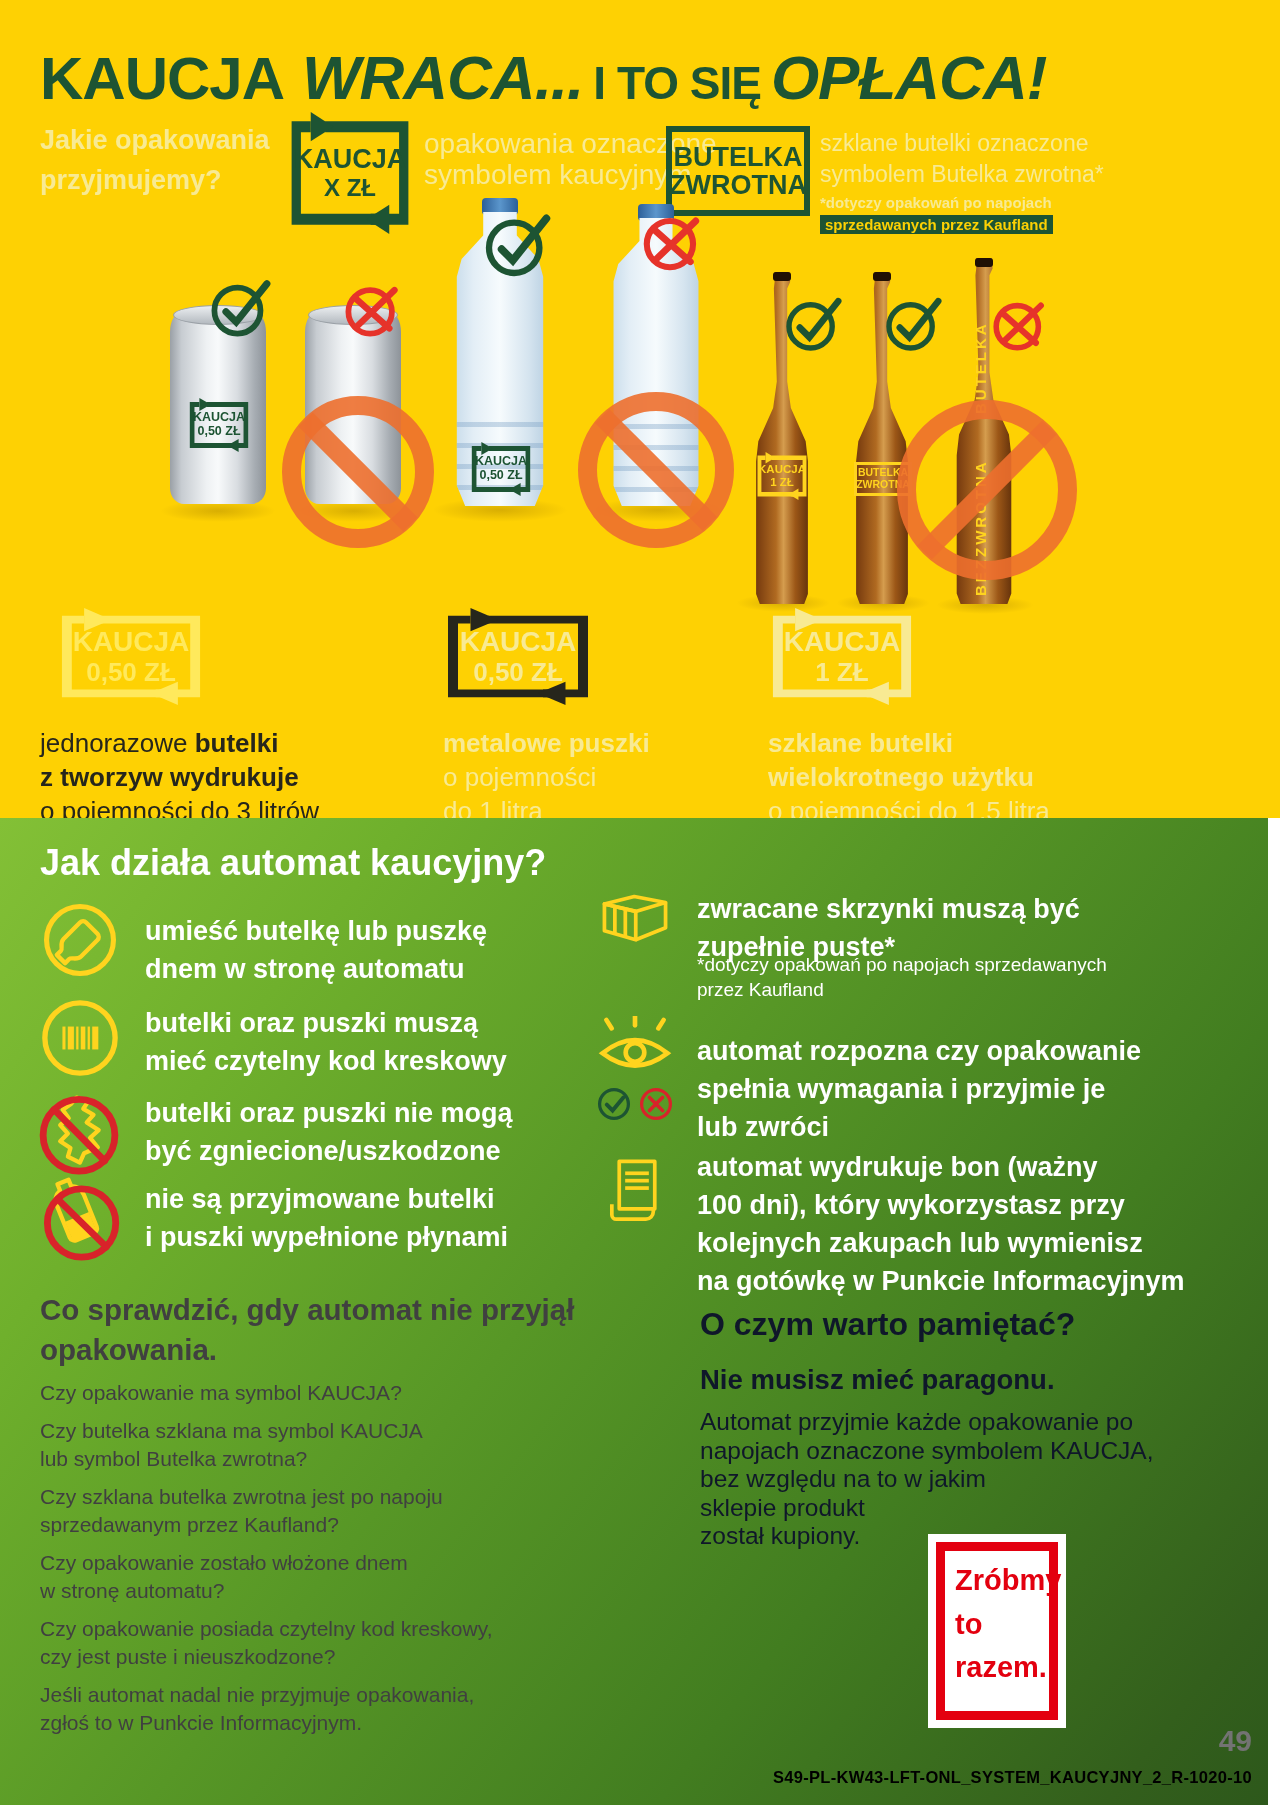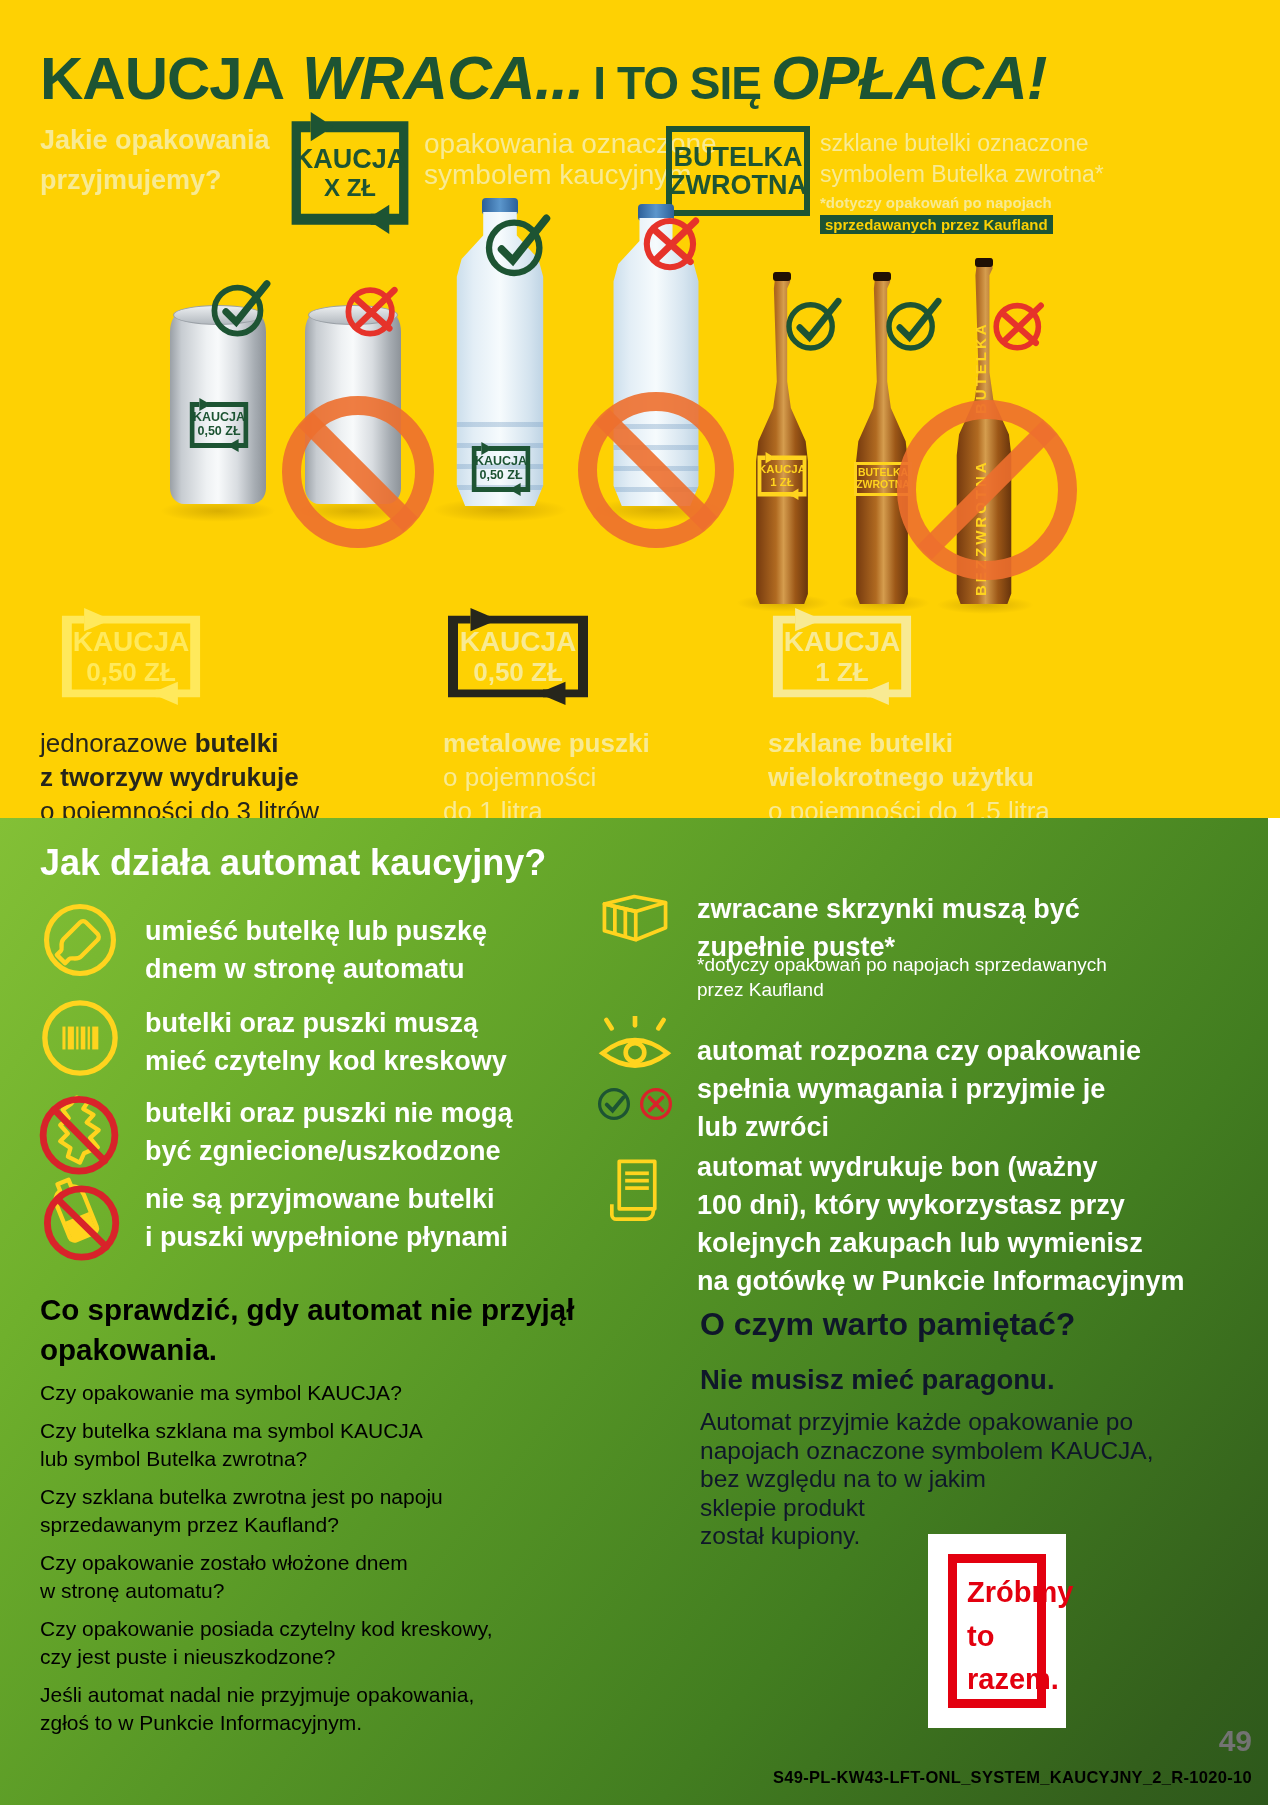--- a/index.html
+++ b/index.html
@@ -52,28 +52,28 @@
   .proh::before{content:"";position:absolute;top:50%;left:-17px;right:-17px;height:20px;margin-top:-10px;
     background:rgba(237,111,46,.9);transform:rotate(45deg)}
   .proh.flip::before{transform:rotate(-45deg)}
   
   .g-head{position:absolute;color:#fff;font-weight:800}
   .step-txt{position:absolute;color:#fff;font-weight:700;font-size:27px;line-height:38px}
   .step-note{position:absolute;color:#fff;font-weight:400;font-size:19px;line-height:25px}
   .icon{position:absolute}
   .check-col{color:#1d5433}
   .x-col{color:#e6332a}
-  .checklist{position:absolute;left:40px;top:1290px;width:580px;color:#000000}
+  .checklist{position:absolute;left:40px;top:1290px;width:580px;color:#404040}
   .checklist h3{font-size:29.5px;line-height:40px;font-weight:800;white-space:pre-line;margin-bottom:8px}
   .checklist p{font-size:21px;line-height:28.5px;font-weight:400;white-space:pre-line;margin-top:9px}
   .remember{position:absolute;left:700px;top:1306px;width:560px;color:#0f172a}
   .remember h2{font-size:32px;font-weight:800;line-height:36px}
   .remember h4{font-size:27.5px;font-weight:800;margin-top:22px}
   .remember p{font-size:24.5px;line-height:28.5px;margin-top:12px;white-space:pre-line;font-weight:400}
-  .slogan{position:absolute;left:928px;top:1534px;width:138px;height:194px;background:#fff;padding:20px}
+  .slogan{position:absolute;left:928px;top:1534px;width:138px;height:194px;background:#fff;padding:8px}
   .slogan-inner{width:100%;height:100%;border:9px solid #e3000f;color:#e3000f;font-weight:800;
     font-size:29px;line-height:1.5;padding:8px 0 0 10px;white-space:pre-line}
   .pageno{position:absolute;right:28px;top:1724px;color:#737373;font-size:30px;font-weight:800}
   .foot-code{position:absolute;right:28px;top:1768px;color:#000000;font-size:16.5px;font-weight:700;letter-spacing:.3px}
 </style>
 </head>
 <body>
 
 <div class="yellow-sec">
 

